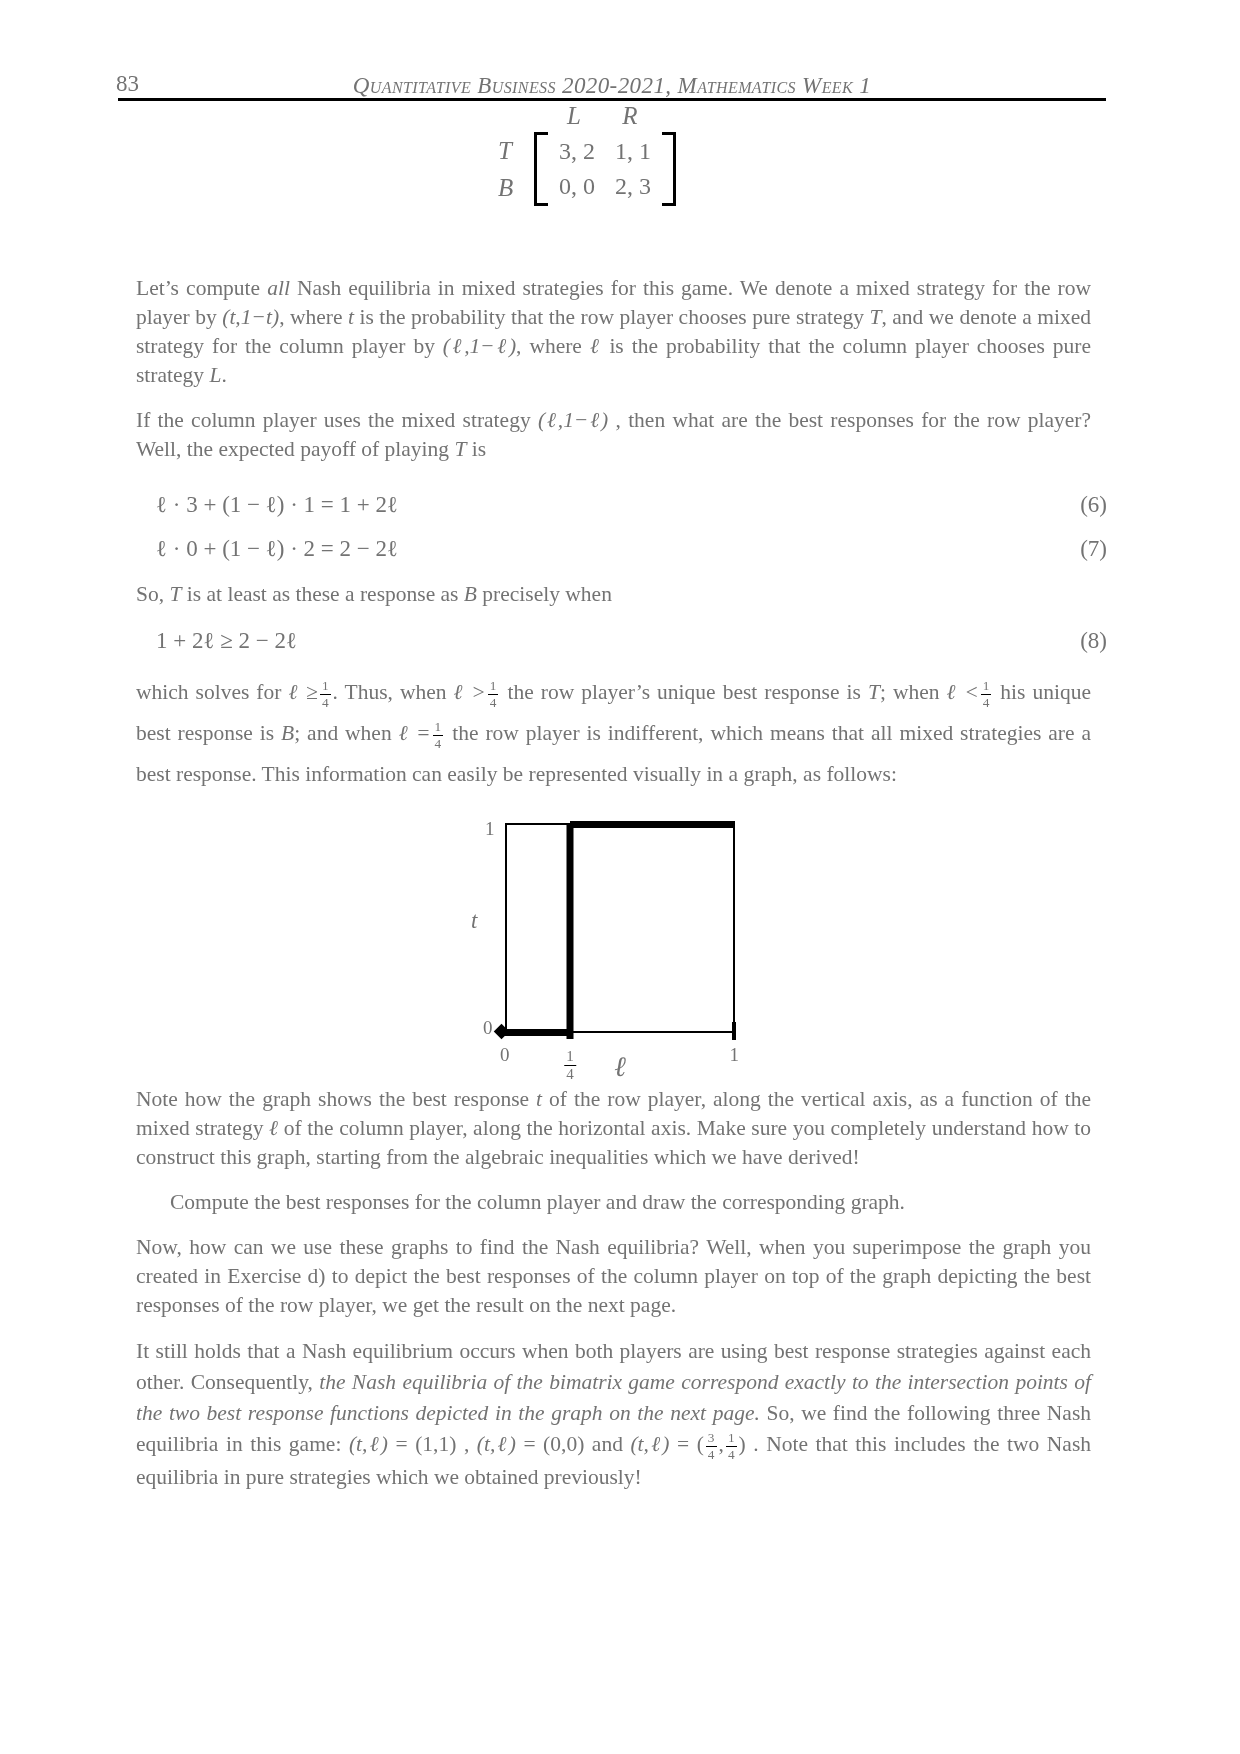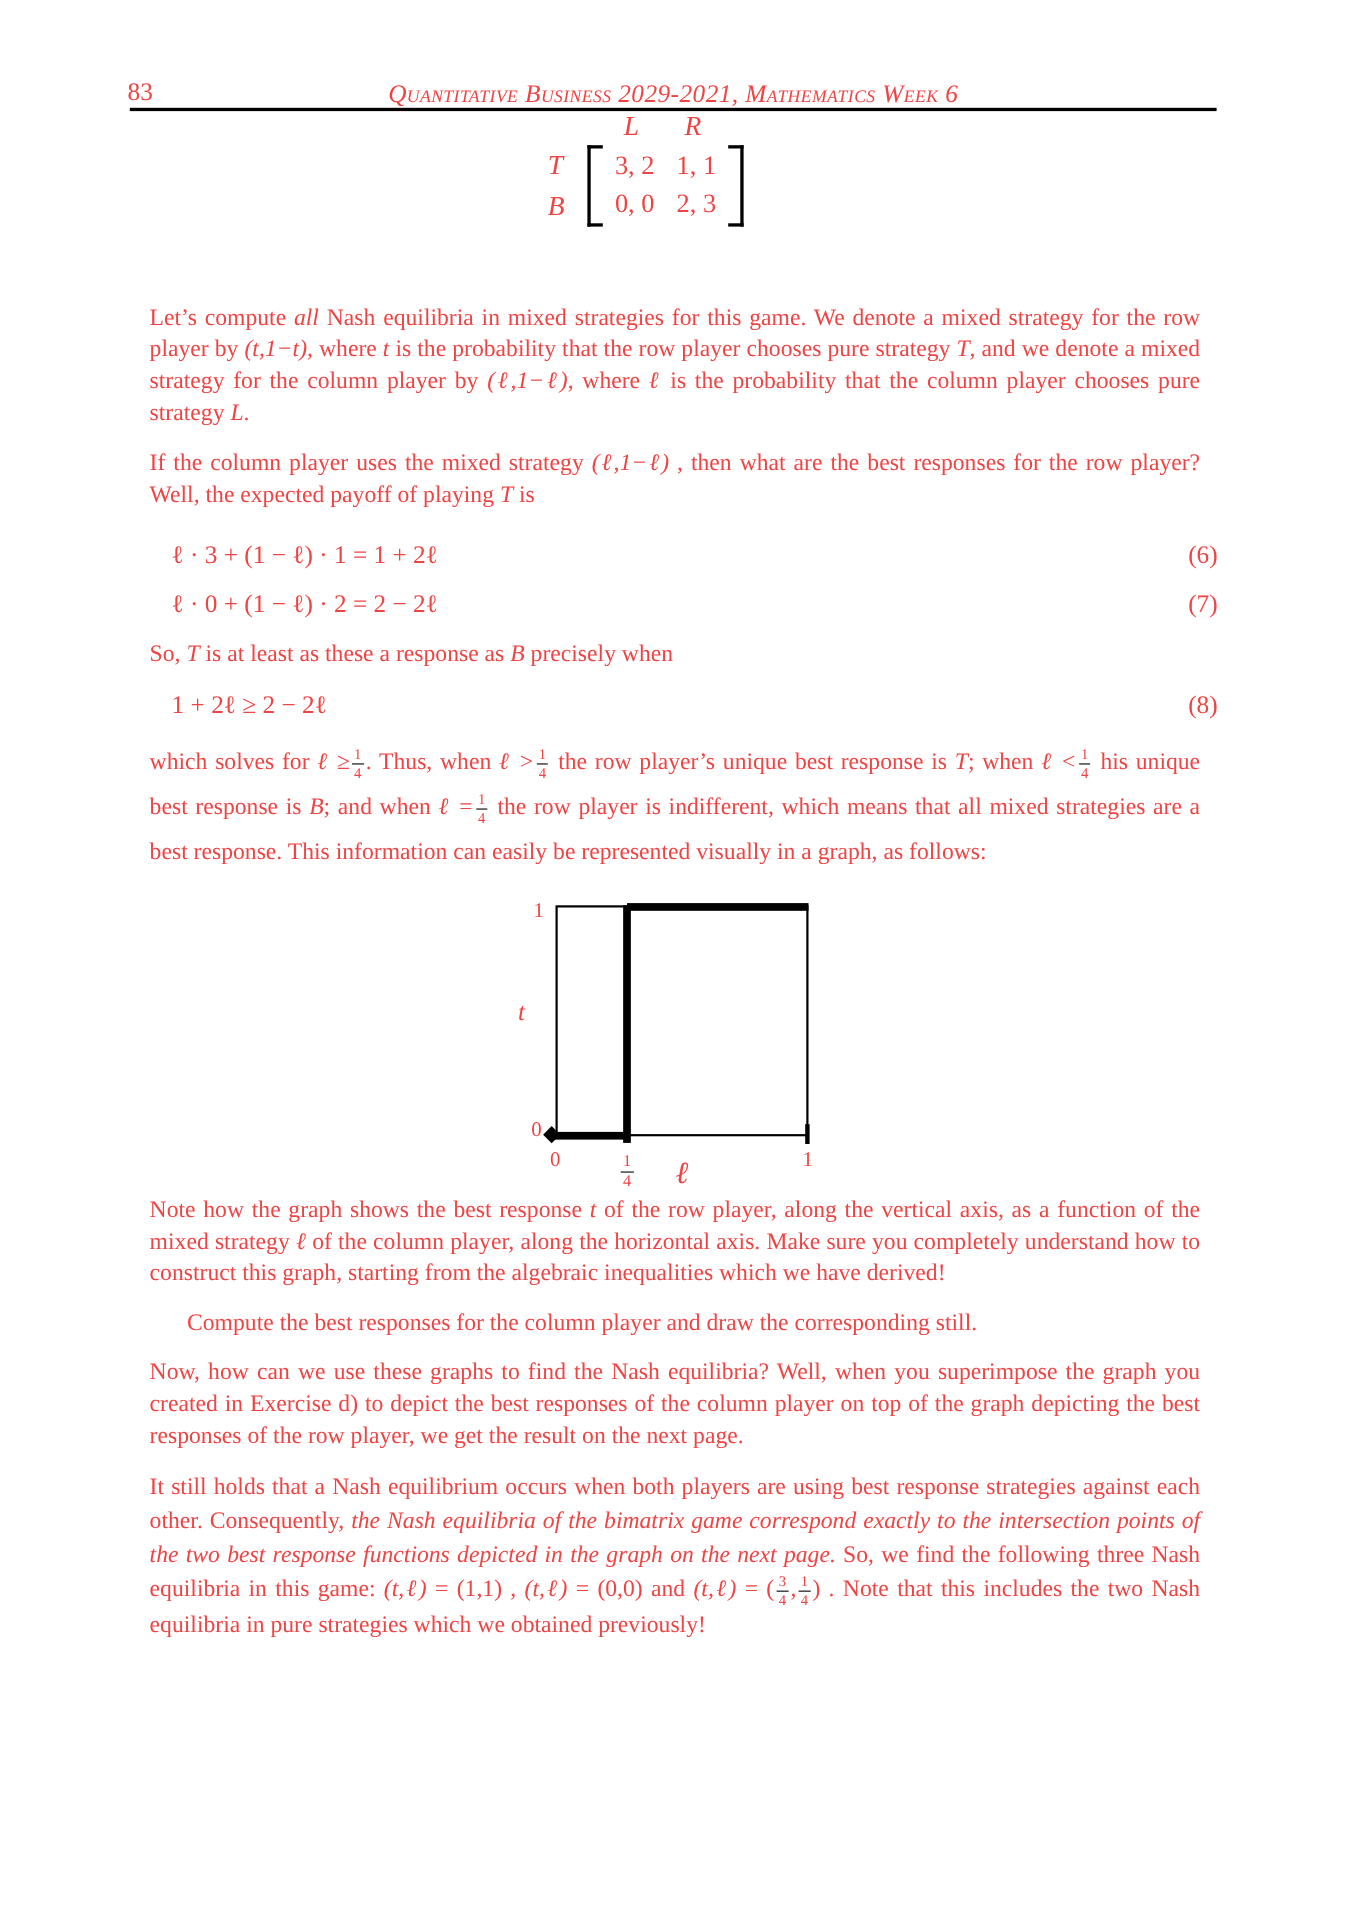--- a/index.html
+++ b/index.html
@@ -1,16 +1,16 @@
 <!DOCTYPE html>
 <html><head>
 <meta charset="utf-8">
 <style>
   html,body{margin:0;padding:0;background:#fff;}
-  .page{position:relative;width:1240px;height:1754px;background:#ffffff;color:#ef4444;
+  .page{position:relative;width:1240px;height:1754px;background:#ffffff;color:#737373;
         font-family:"Liberation Serif",serif;overflow:hidden;}
 
   
   .header{position:absolute;left:118px;width:988px;top:56px;height:42px;border-bottom:3px solid #000;}
   .pagenum{position:absolute;left:-2px;bottom:1px;font-size:23px;}
   .htitle{position:absolute;left:0;right:0;bottom:-1px;text-align:center;font-style:italic;
           font-variant:small-caps;font-size:23px;letter-spacing:.4px;white-space:nowrap;}
 
   
   .matrix{position:absolute;left:498px;top:102px;font-size:25px;}
@@ -70,21 +70,21 @@
   .g-xl{left:50%;transform:translateX(-50%);bottom:-50px;font-style:italic;font-size:28px;}
   .g-x1{right:-6px;bottom:-38px;}
 </style>
 </head>
 <body>
 
 <div class="page">
 
   <div class="header">
     <span class="pagenum">83</span>
-    <span class="htitle">Quantitative Business 2029-2021, Mathematics Week 6</span>
+    <span class="htitle">Quantitative Business 2020-2021, Mathematics Week 1</span>
   </div>
 
   <div class="matrix">
     <div class="m-head">
       <span>L</span>
       <span>R</span>
     </div>
     <div class="m-body">
       <div class="m-rowlabels">
         <span>T</span>
@@ -158,21 +158,21 @@
             <span class="fden">4</span>
           </span>
         </span>
         <span class="glab g-xl">ℓ</span>
         <span class="glab g-x1">1</span>
       </div>
     </div>
 
     <p class="p6"><span>Note how the graph shows the best response </span><i>t</i><span> of the row player, along the vertical axis, as a function of the mixed strategy </span><i>ℓ</i><span> of the column player, along the horizontal axis. Make sure you completely understand how to construct this graph, starting from the algebraic inequalities which we have derived!</span></p>
 
-    <p class="ex-body">Compute the best responses for the column player and draw the corresponding still.</p>
+    <p class="ex-body">Compute the best responses for the column player and draw the corresponding graph.</p>
 
     <p class="p7">Now, how can we use these graphs to find the Nash equilibria? Well, when you superimpose the graph you created in Exercise d) to depict the best responses of the column player on top of the graph depicting the best responses of the row player, we get the result on the next page.</p>
 
     <p class="p8"><span>It still holds that a Nash equilibrium occurs when both players are using best response strategies against each other. Consequently, </span><i>the Nash equilibria of the bimatrix game correspond exactly to the intersection points of the two best response functions depicted in the graph on the next page.</i><span> So, we find the following three Nash equilibria in this game: </span><i>(t,ℓ)</i><span> = (1,1) , </span><i>(t,ℓ)</i><span> = (0,0) and </span><i>(t,ℓ)</i><span> = (</span><span class="frac">
           <span class="fnum">3</span>
           <span class="fden">4</span>
         </span><span>,</span><span class="frac">
           <span class="fnum">1</span>
           <span class="fden">4</span>
         </span><span>) . Note that this includes the two Nash equilibria in pure strategies which we obtained previously!</span></p>

